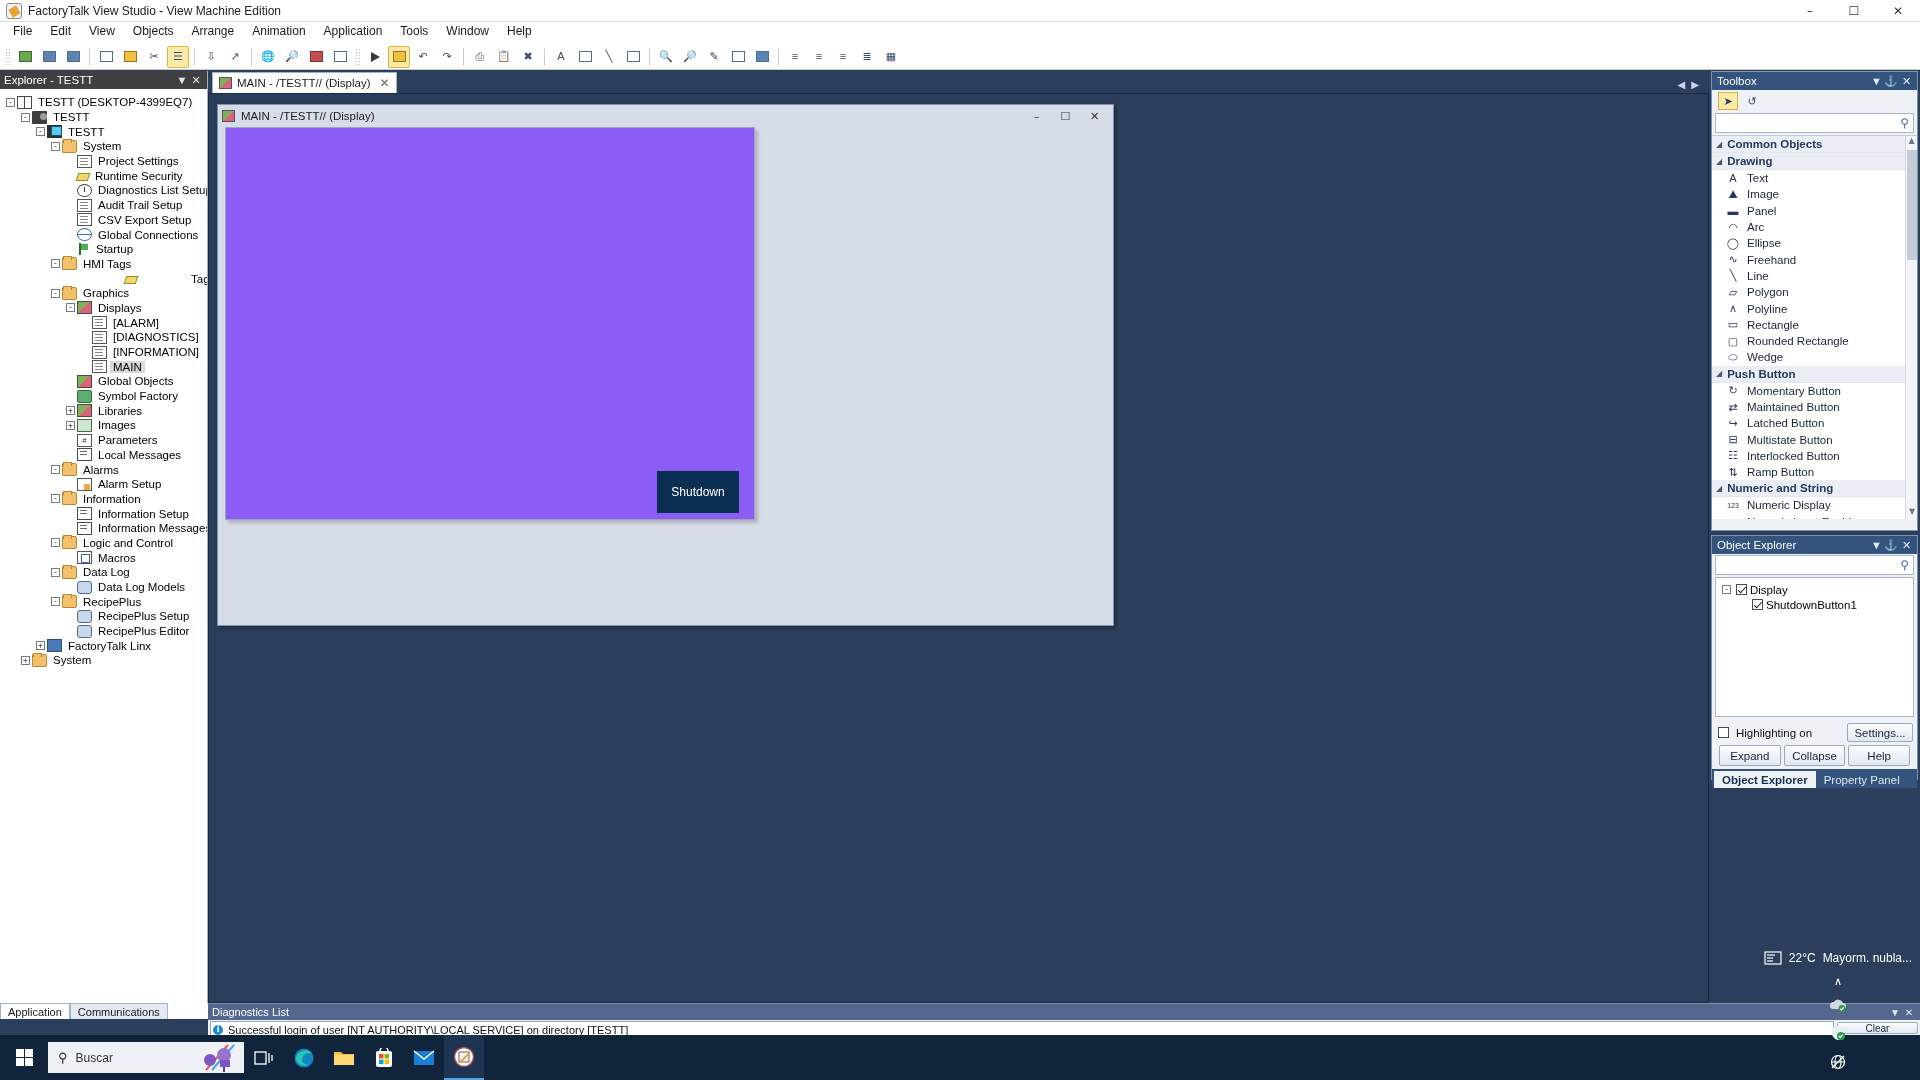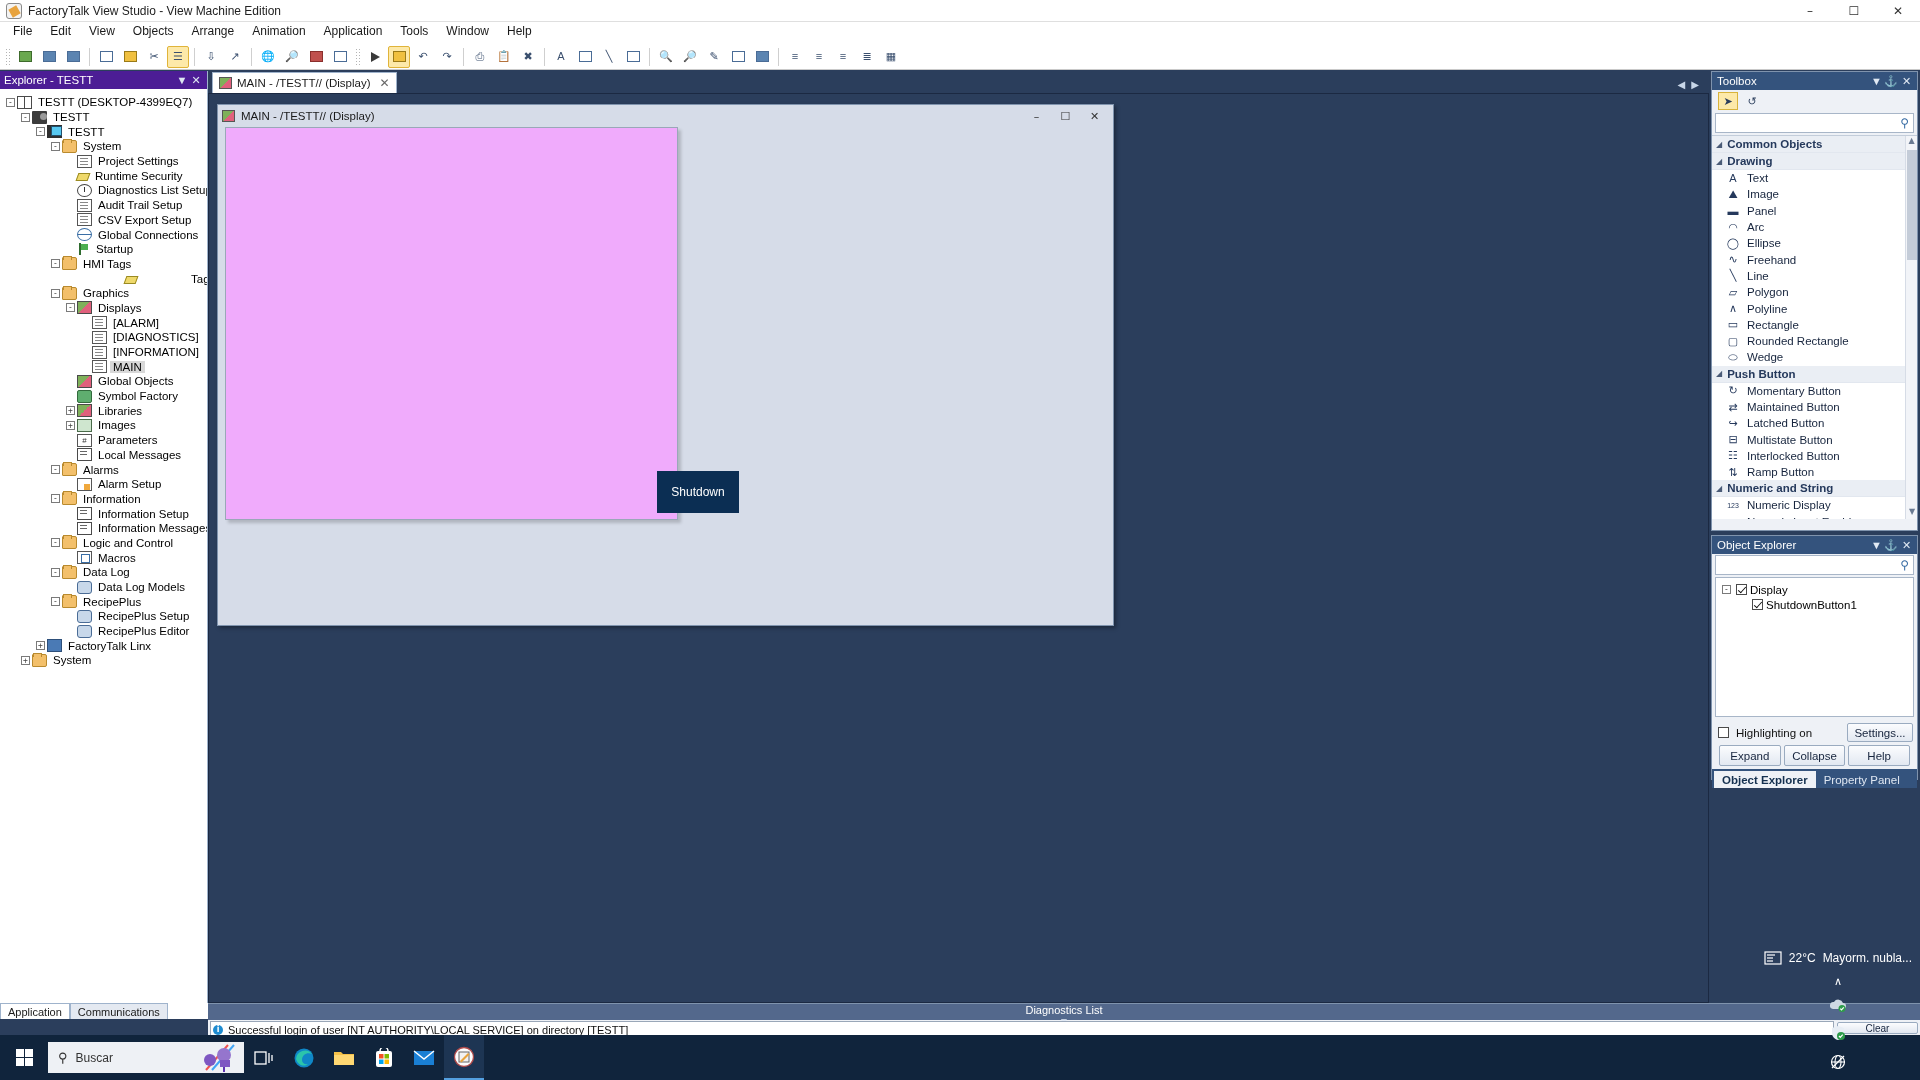--- a/index.html
+++ b/index.html
@@ -70,21 +70,21 @@
   .sq.fill-green { background: #6aa84f; border-color: #3e6b2c; }
   .sq.fill-white { background: #fff; }
   .tri-play { width: 0; height: 0; border-left: 9px solid #3a3a3a; border-top: 5px solid transparent; border-bottom: 5px solid transparent; }
 
   
   .explorer {
     position: absolute; left: 0; top: 71px; width: 208px; height: 932px;
     background: #ffffff; border-right: 1px solid #9fb3cc;
   }
   .panel-head {
-    height: 18px; background: #4c1d95; color: #fff;
+    height: 18px; background: #404040; color: #fff;
     display: flex; align-items: center; padding: 0 4px; font-size: 11.5px;
   }
   .panel-head .ph-title { flex: 1 1 auto; }
   .panel-head .ph-btn { width: 14px; text-align: center; color: #dde7f2; font-size: 11px; }
   .tree { padding: 6px 0 0 4px; overflow: hidden; height: 912px; }
   .trow {
     display: flex; align-items: center; height: 14.7px; font-size: 11.5px; color: #000;
     white-space: nowrap;
   }
   .trow .tlabel { padding: 0 3px; }
@@ -155,22 +155,22 @@
     box-shadow: 2px 2px 4px rgba(0,0,0,.35);
   }
   .mdi-title {
     height: 22px; display: flex; align-items: center; padding: 0 4px; gap: 6px;
     background: #d6dce8; font-size: 11.5px; color: #1a1a1a;
   }
   .mdi-title .mdicon { width: 13px; height: 12px; background: linear-gradient(135deg,#7fb05a 50%, #e0607c 50%); border: 1px solid #555; }
   .mdi-btns { margin-left: auto; display: flex; align-items: center; }
   .mdi-btn { width: 29px; height: 20px; display: flex; align-items: center; justify-content: center; font-size: 11px; color: #333; font-family: "DejaVu Sans", sans-serif; }
   .display-canvas {
-    position: absolute; left: 7px; top: 22px; width: 453px; height: 393px;
-    background: #f0abfc; border: 1px solid #9aa7b8;
+    position: absolute; left: 7px; top: 22px; width: 530px; height: 393px;
+    background: #8b5cf6; border: 1px solid #9aa7b8;
     box-shadow: 3px 3px 3px rgba(0,0,0,.18);
   }
   .shutdown-btn {
     position: absolute; left: 431px; top: 343px; width: 82px; height: 42px;
     background: #0b2e53; color: #ffffff; font-size: 12px;
     display: flex; align-items: center; justify-content: center;
   }
 
   
   .rightcol { position: absolute; left: 1709px; top: 71px; width: 211px; height: 932px; background: #2b3e5c; }
@@ -238,21 +238,21 @@
   }
   .oe-tab.active { background: #eef1f6; color: #14304f; font-weight: bold; }
 
   
   .diag {
     position: absolute; left: 208px; top: 1003px; width: 1712px; height: 45px;
     background: #eef1f6; border-top: 1px solid #7f93ad;
   }
   .diag-head {
     height: 16px; background: #53688c; color: #fff; display: flex; align-items: center;
-    padding: 0 4px; font-size: 11px; flex-direction: column;
+    padding: 0 4px; font-size: 11px;
   }
   .diag-head .dgt { flex: 1 1 auto; }
   .diag-head .dgb { width: 14px; text-align: center; font-size: 10px; color: #e0e8f4; }
   .diag-body { display: flex; height: 29px; }
   .diag-list {
     flex: 1 1 auto; background: #ffffff; border: 1px solid #9aa7b8; margin: 1px 0 1px 2px;
     padding: 1px 0 0 2px;
   }
   .diag-row { display: flex; align-items: center; gap: 5px; font-size: 11px; height: 13px; color: #111; }
   .info-ico {

